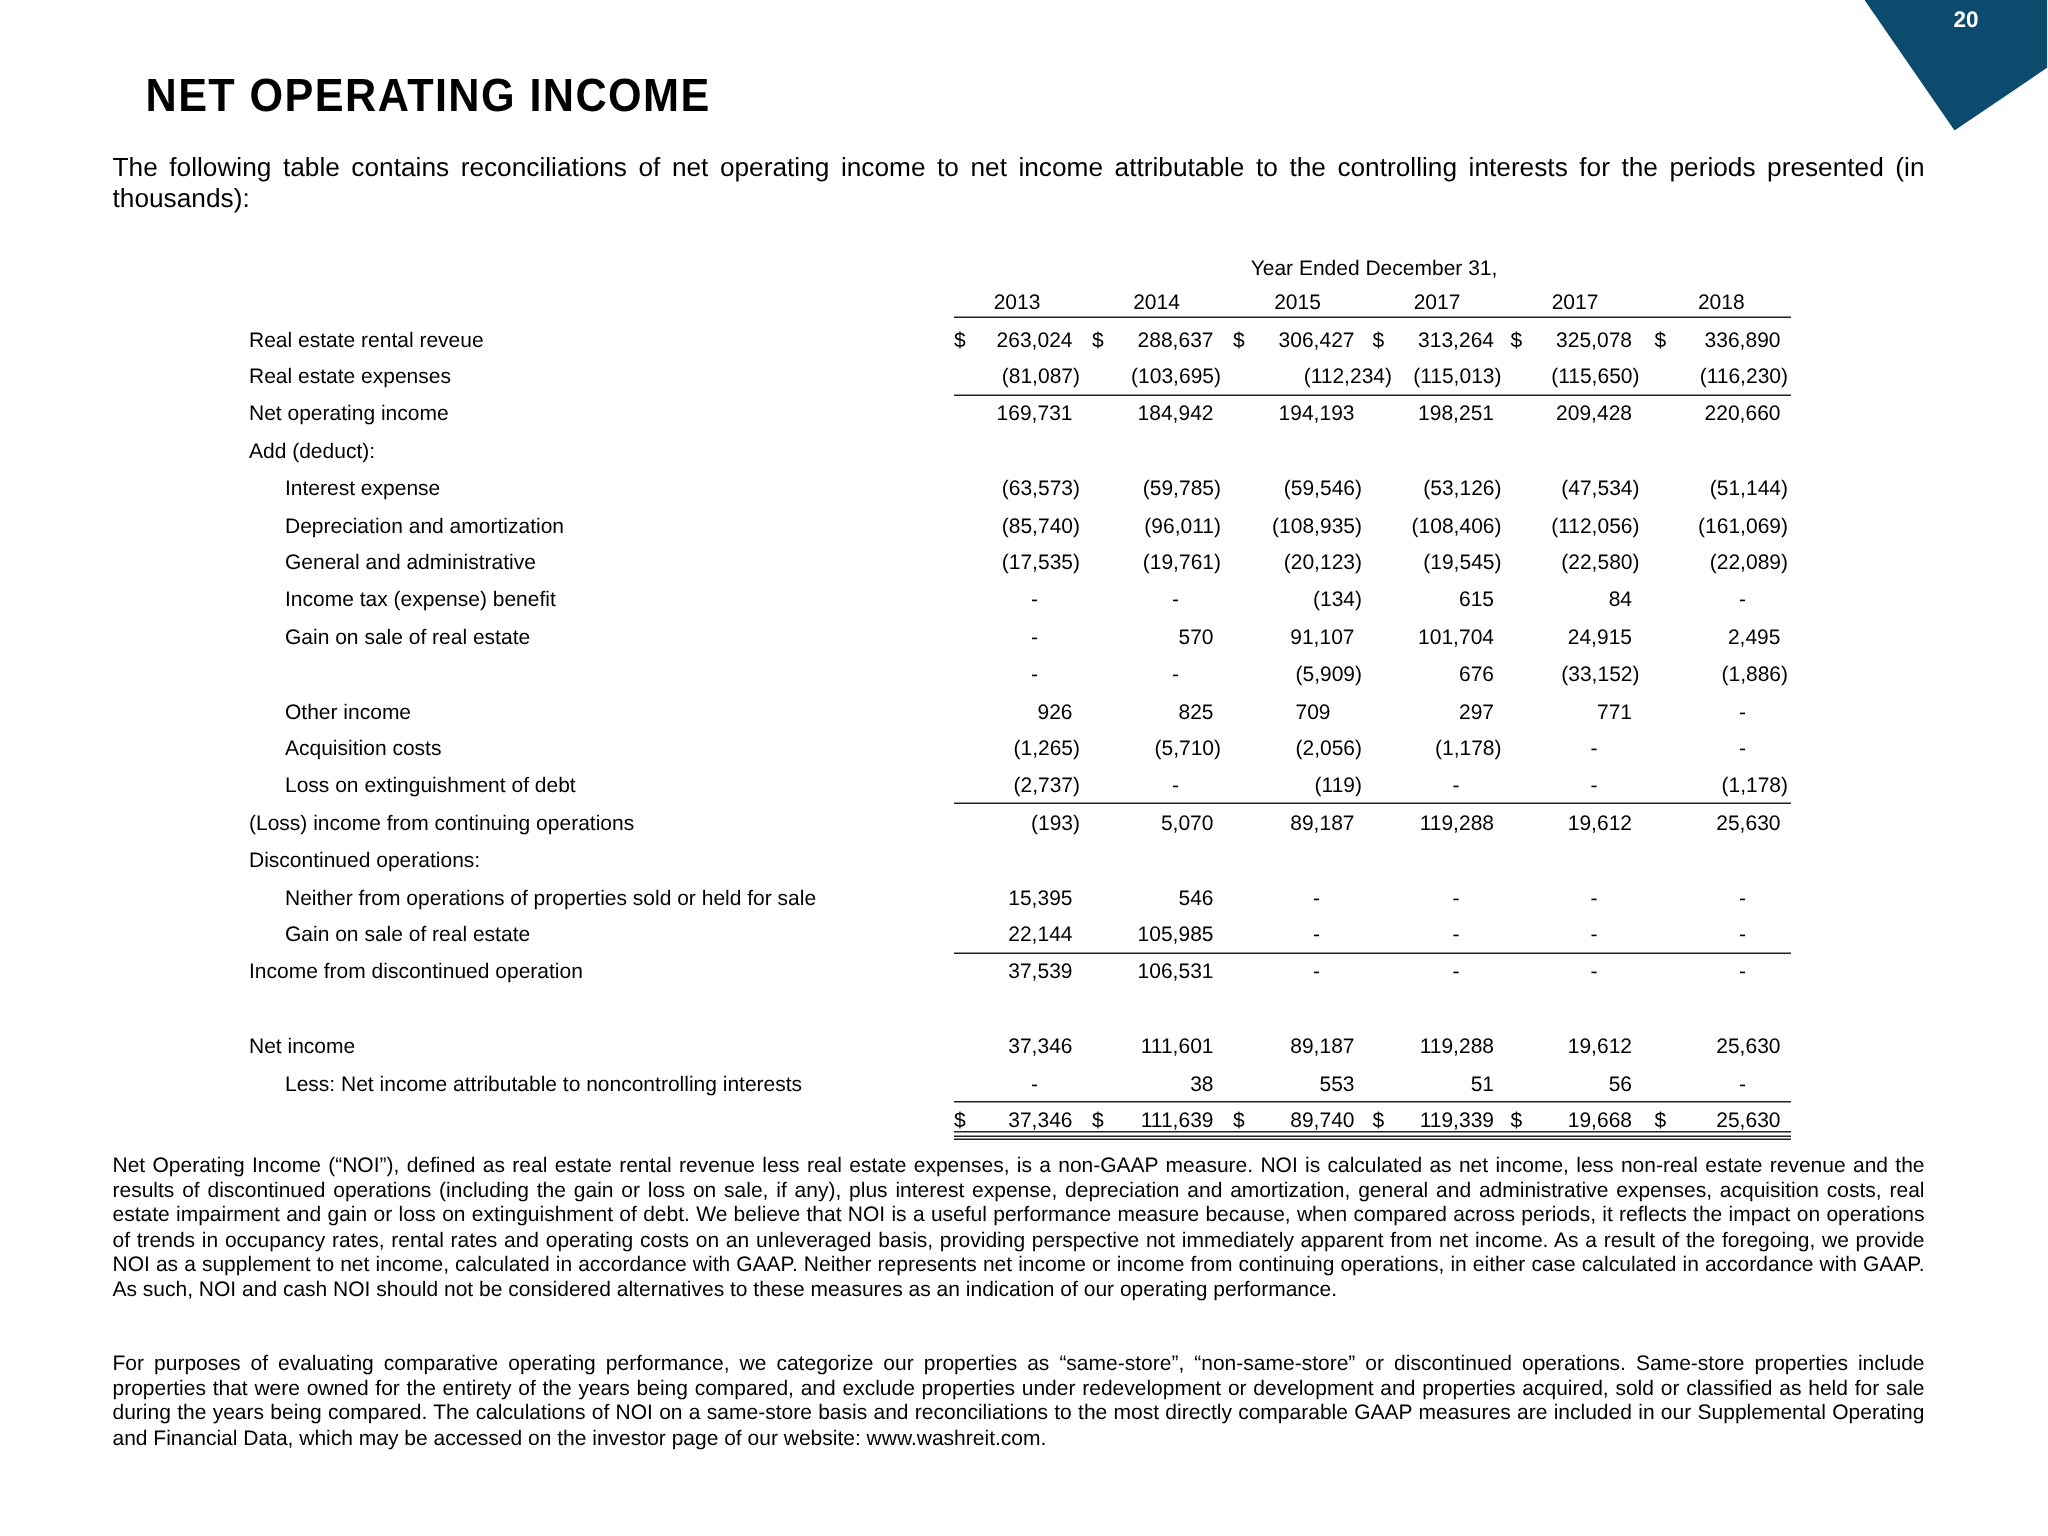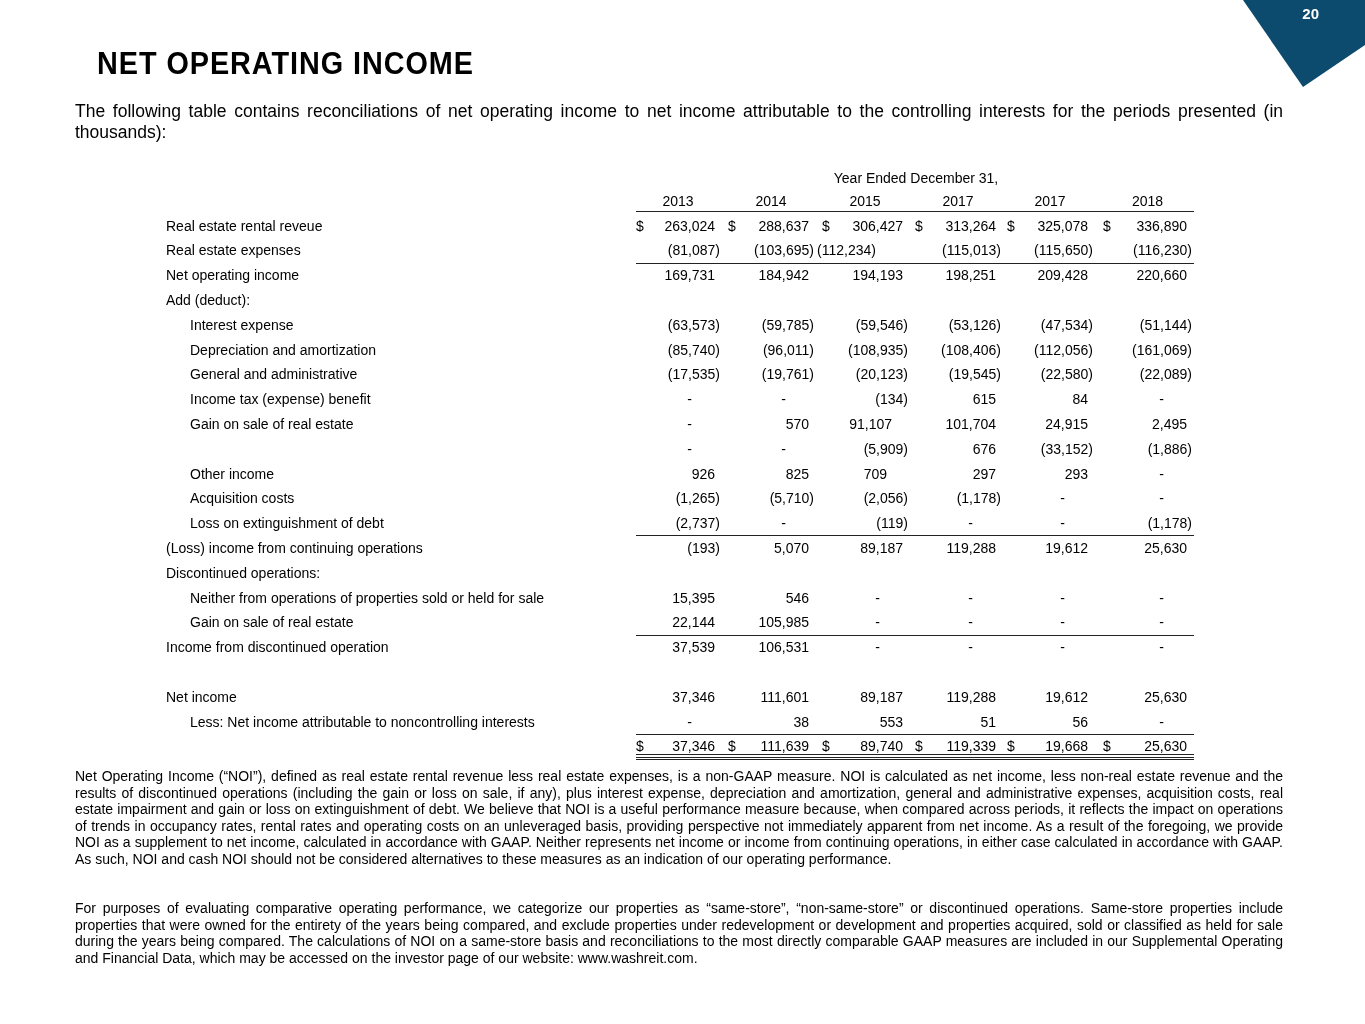--- a/index.html
+++ b/index.html
@@ -99,21 +99,21 @@
       </div>
     </div>
     <div class="row" style="top: 72.3px;">
       <span class="label">Real estate expenses</span>
       <div class="cell" style="left: 470px; width: 84px;">
         <span class="val" style="right: 0px;">(81,087)</span>
       </div>
       <div class="cell" style="left: 562px; width: 86px;">
         <span class="val" style="right: 0px;">(103,695)</span>
       </div>
-      <div class="cell" style="left: 624px; width: 86px;">
+      <div class="cell" style="left: 676px; width: 86px;">
         <span class="val" style="right: 0px;">(112,234)</span>
       </div>
       <div class="cell" style="left: 749px; width: 86px;">
         <span class="val" style="right: 0px;">(115,013)</span>
       </div>
       <div class="cell" style="left: 841px; width: 86px;">
         <span class="val" style="right: 0px;">(115,650)</span>
       </div>
       <div class="cell" style="left: 937px; width: 89px;">
         <span class="val" style="right: 0px;">(116,230)</span>
@@ -248,21 +248,21 @@
     </div>
     <div class="row" style="top: 245.9px;">
       <span class="label indent">Gain on sale of real estate</span>
       <div class="cell" style="left: 470px; width: 84px;">
         <span class="val" style="right: 28px;">-</span>
       </div>
       <div class="cell" style="left: 562px; width: 86px;">
         <span class="val" style="right: 5px;">570</span>
       </div>
       <div class="cell" style="left: 656px; width: 86px;">
-        <span class="val" style="right: 16px;">91,107</span>
+        <span class="val" style="right: 5px;">91,107</span>
       </div>
       <div class="cell" style="left: 749px; width: 86px;">
         <span class="val" style="right: 5px;">101,704</span>
       </div>
       <div class="cell" style="left: 841px; width: 86px;">
         <span class="val" style="right: 5px;">24,915</span>
       </div>
       <div class="cell" style="left: 937px; width: 89px;">
         <span class="val" style="right: 5px;">2,495</span>
       </div>
@@ -295,21 +295,21 @@
       <div class="cell" style="left: 562px; width: 86px;">
         <span class="val" style="right: 5px;">825</span>
       </div>
       <div class="cell" style="left: 656px; width: 86px;">
         <span class="val" style="right: 21px;">709</span>
       </div>
       <div class="cell" style="left: 749px; width: 86px;">
         <span class="val" style="right: 5px;">297</span>
       </div>
       <div class="cell" style="left: 841px; width: 86px;">
-        <span class="val" style="right: 5px;">293</span>
+        <span class="val" style="right: 5px;">771</span>
       </div>
       <div class="cell" style="left: 937px; width: 89px;">
         <span class="val" style="right: 28px;">-</span>
       </div>
     </div>
     <div class="row" style="top: 320.3px;">
       <span class="label indent">Acquisition costs</span>
       <div class="cell" style="left: 470px; width: 84px;">
         <span class="val" style="right: 0px;">(1,265)</span>
       </div>

